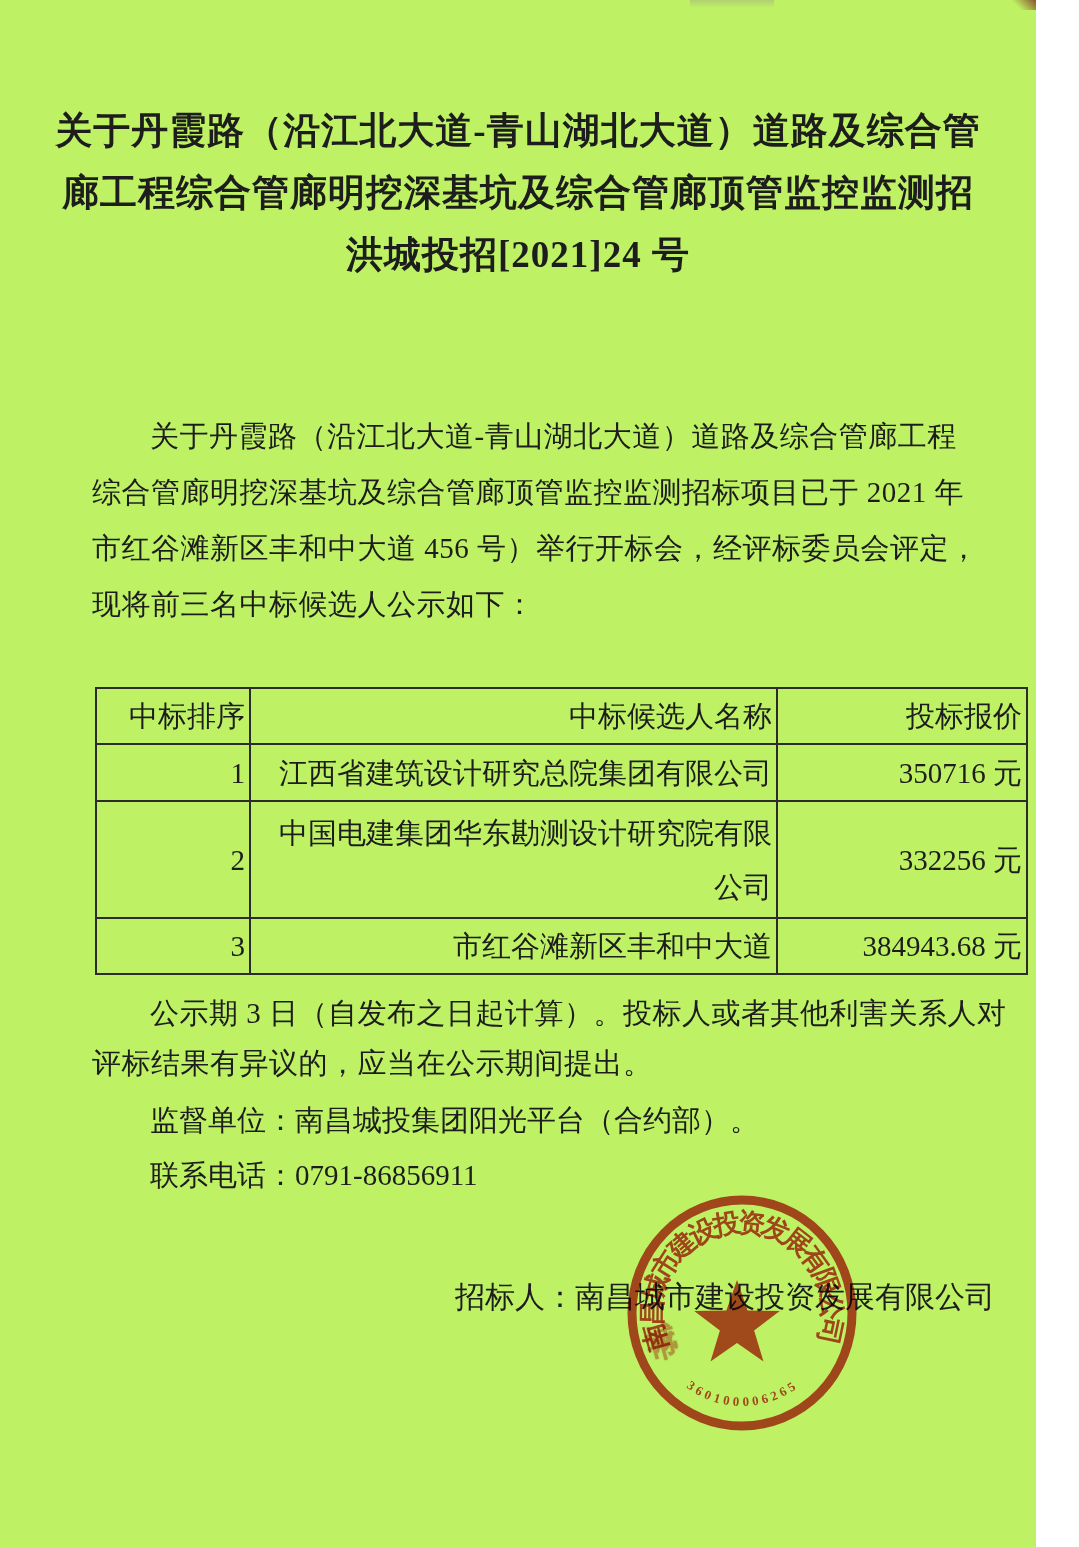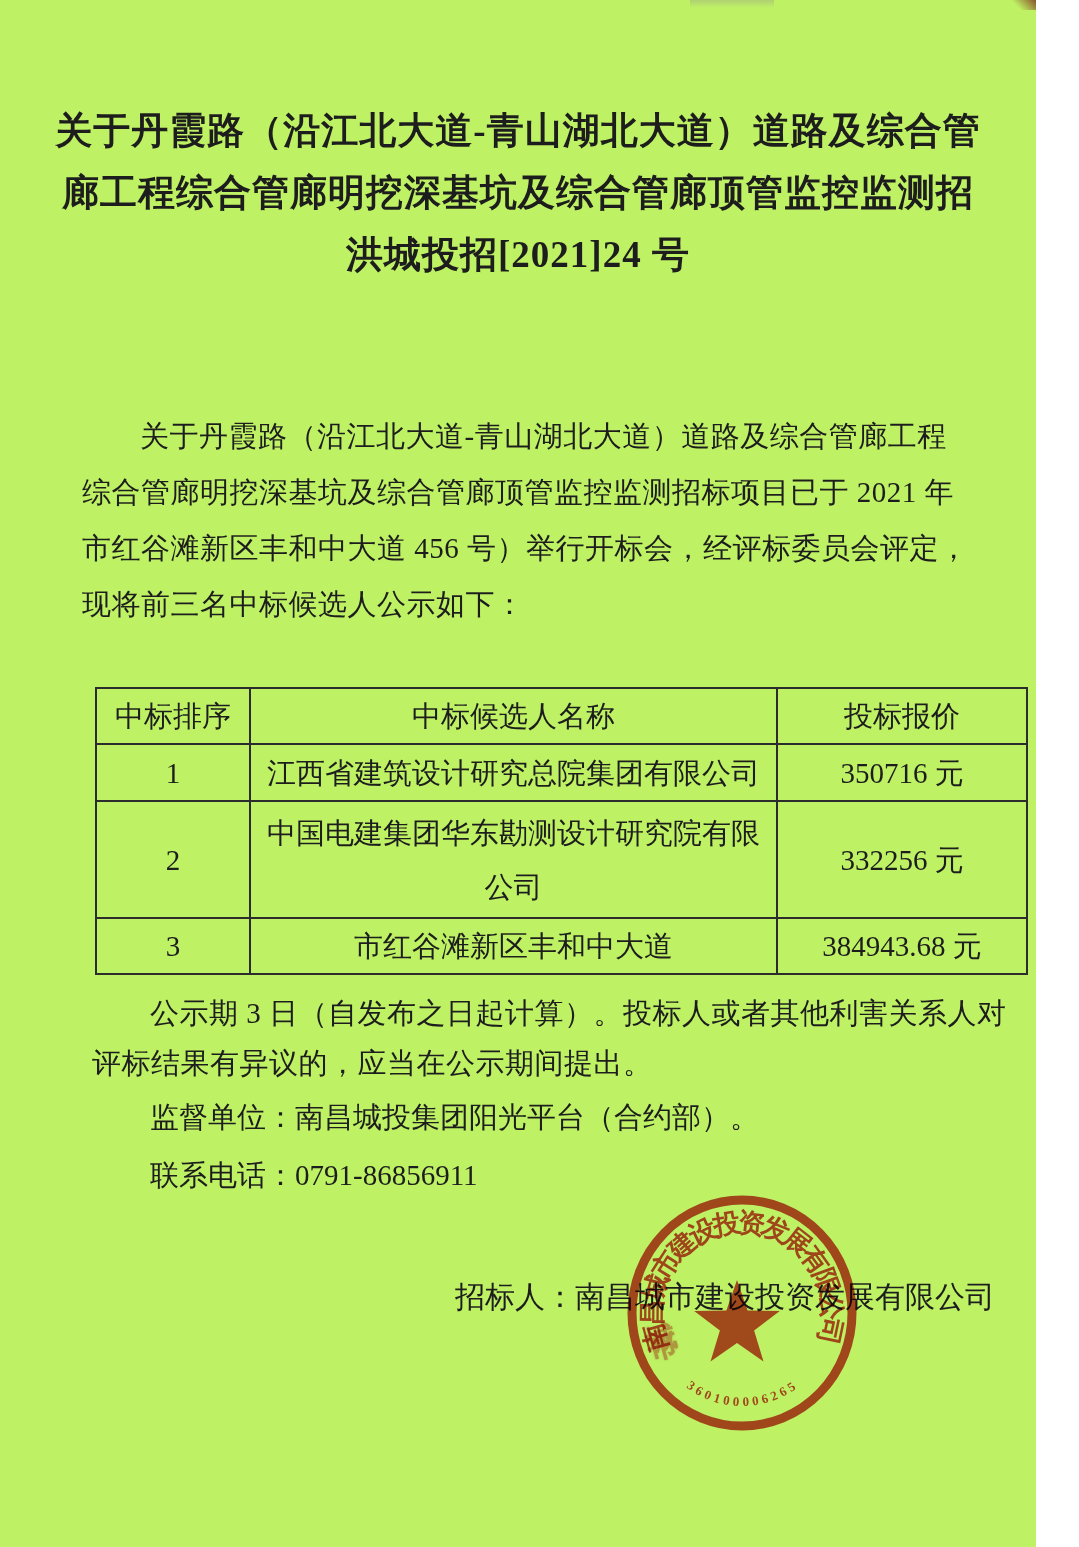--- a/index.html
+++ b/index.html
@@ -12,51 +12,51 @@
     overflow:hidden;
   }
   
   .title-block{
     position:absolute;top:100px;left:40px;right:40px;
     text-align:center;font-weight:bold;
     font-size:37px;line-height:62px;letter-spacing:1px;
   }
   
   .body-block{
-    position:absolute;top:408px;left:82px;width:905px;
+    position:absolute;top:408px;left:92px;width:905px;
     font-size:29px;line-height:56px;letter-spacing:.5px;
     white-space:nowrap;
   }
   .body-block .bline:first-child{text-indent:2em;}
   
   table.bid{
     position:absolute;top:687px;left:95px;
     border-collapse:collapse;table-layout:fixed;
     width:903px;font-size:29px;
   }
   table.bid td,table.bid th{
     border:2px solid #2c2c2c;
-    text-align:center;vertical-align:middle;
+    text-align:right;vertical-align:middle;
     font-weight:normal;padding:0 4px;line-height:54px;margin-top:28px;
   }
   .col-rank{width:144px;}
   .col-name{width:517px;}
   .col-price{width:240px;}
   tr.hdr{height:56px;}
   tr.r1{height:57px;}
   tr.r2{height:117px;}
   tr.r3{height:55px;}
   
   .notice-block{
     position:absolute;top:988px;left:92px;width:905px;
     font-size:29px;line-height:50px;letter-spacing:.5px;
     white-space:nowrap;
   }
   .notice-block .bline:first-child{text-indent:2em;}
-  .supervisor-line{position:absolute;top:1095px;left:92px;font-size:29px;line-height:50px;padding-left:58px;white-space:nowrap;font-family:Liberation Mono, monospace;}
+  .supervisor-line{position:absolute;top:1095px;left:92px;font-size:29px;line-height:50px;padding-left:58px;white-space:nowrap;}
   .phone-line{position:absolute;top:1150px;left:92px;font-size:29px;line-height:50px;padding-left:58px;white-space:nowrap;}
   
   .tenderer-line{position:absolute;top:1277px;left:455px;font-size:30px;line-height:40px;white-space:nowrap;text-align:center;}
   .date-line{position:absolute;top:1334px;left:636px;font-size:30px;line-height:40px;letter-spacing:2px;white-space:nowrap;}
   
   .stamp{
     position:absolute;left:580px;top:1151px;width:324px;height:324px;
     mix-blend-mode:multiply;opacity:.93;
   }
   .stamp-ghost{

